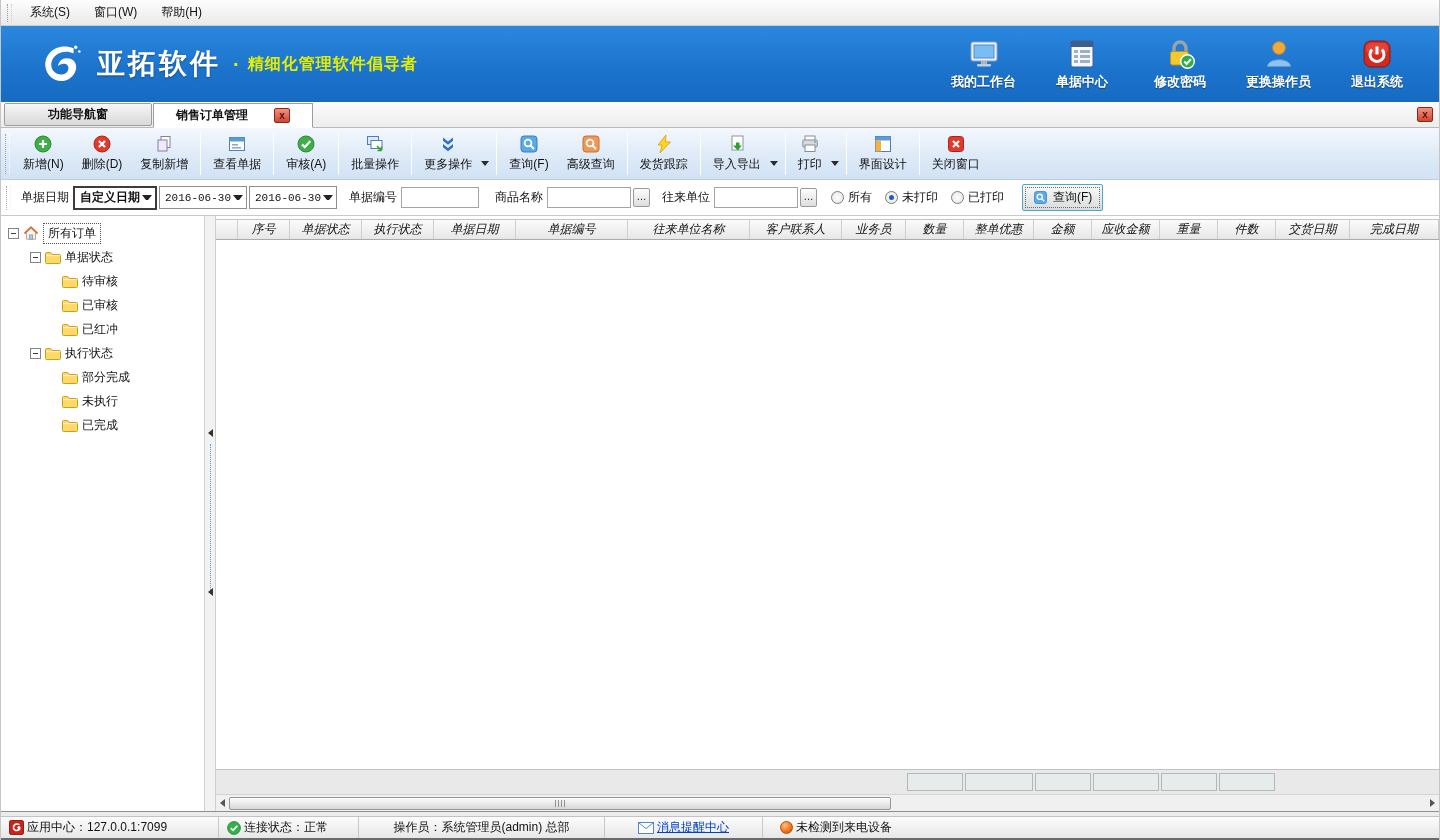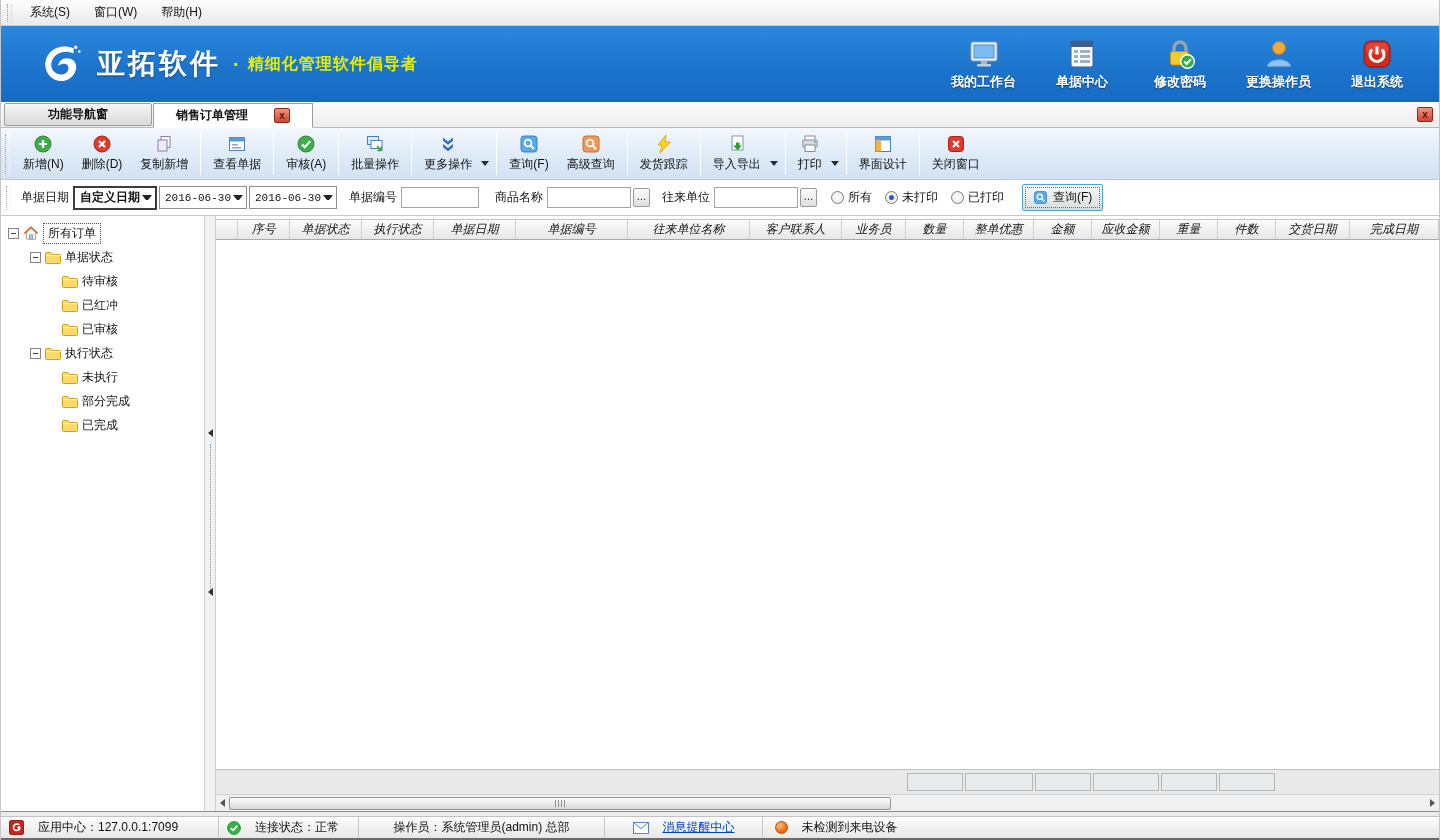--- a/index.html
+++ b/index.html
@@ -89,21 +89,21 @@
   .tri-l { width:0;height:0;border-top:4px solid transparent;border-bottom:4px solid transparent;border-right:5px solid #555; }
   .tri-r { width:0;height:0;border-top:4px solid transparent;border-bottom:4px solid transparent;border-left:5px solid #555; }
   .sb-thumb { width:662px; height:13px; background:linear-gradient(#fefefe,#d6d6d6); border:1px solid #979797; border-radius:2px; display:flex; align-items:center; justify-content:center; cursor:pointer; flex:none; }
   .sb-thumb .gripmark { width:11px; height:7px; background:repeating-linear-gradient(90deg,#8f8f8f 0 1px,transparent 1px 3px); }
   .sb-track { flex:1; }
 
   .bottom-frame { height:5px; background:#ececec; border-top:1px solid #8f8f8f; }
 
   
   .statusbar { height:24px; background:linear-gradient(#fcfcfc,#e7e7e7); border-top:1px solid #c2c2c2; border-bottom:2px solid #6b6b6b; display:flex; align-items:center; font-size:12px; }
-  .seg { height:100%; display:flex; align-items:center; gap:14px; padding:0 8px; border-right:1px solid #c8c8c8; white-space:nowrap; overflow:hidden; }
+  .seg { height:100%; display:flex; align-items:center; gap:3px; padding:0 8px; border-right:1px solid #c8c8c8; white-space:nowrap; overflow:hidden; }
   .seg.s1 { width:218px; } .seg.s2 { width:140px; } .seg.s3 { width:232px; justify-content:center; }
   .seg.s4 { width:246px; justify-content:center; } .seg.s5 { flex:1; padding-left:26px; }
   .seg.s6 { width:158px; justify-content:center; } .seg.s7 { width:146px; border-right:none; justify-content:center; }
   .link { color:#0040cc; text-decoration:underline; cursor:pointer; }
   .dot-orange { width:13px; height:13px; border-radius:50%; background:radial-gradient(circle at 35% 30%, #ffc080, #f07018 60%, #d85400); border:1px solid #b84c00; flex:none; }
 </style>
 </head>
 <body>
 
 <div class="window">
@@ -385,50 +385,50 @@
             <path d="M.5 2.5 a1 1 0 0 1 1-1 h4.2 l1.5 2 h7.3 a1 1 0 0 1 1 1 v7 a1 1 0 0 1 -1 1 h-13 a1 1 0 0 1 -1-1 z" fill="#ffd968" stroke="#c9a11d"></path>
             <path d="M1 4.6 h14" stroke="#fff" opacity=".65"></path>
           </svg>
         <span>待审核</span>
       </div>
       <div class="trow indent-l">
         <svg class="ticn" width="16" height="13" viewBox="0 0 16 13">
             <path d="M.5 2.5 a1 1 0 0 1 1-1 h4.2 l1.5 2 h7.3 a1 1 0 0 1 1 1 v7 a1 1 0 0 1 -1 1 h-13 a1 1 0 0 1 -1-1 z" fill="#ffd968" stroke="#c9a11d"></path>
             <path d="M1 4.6 h14" stroke="#fff" opacity=".65"></path>
           </svg>
+        <span>已审核</span>
+      </div>
+      <div class="trow indent-l">
+        <svg class="ticn" width="16" height="13" viewBox="0 0 16 13">
+            <path d="M.5 2.5 a1 1 0 0 1 1-1 h4.2 l1.5 2 h7.3 a1 1 0 0 1 1 1 v7 a1 1 0 0 1 -1 1 h-13 a1 1 0 0 1 -1-1 z" fill="#ffd968" stroke="#c9a11d"></path>
+            <path d="M1 4.6 h14" stroke="#fff" opacity=".65"></path>
+          </svg>
         <span>已红冲</span>
-      </div>
-      <div class="trow indent-l">
-        <svg class="ticn" width="16" height="13" viewBox="0 0 16 13">
-            <path d="M.5 2.5 a1 1 0 0 1 1-1 h4.2 l1.5 2 h7.3 a1 1 0 0 1 1 1 v7 a1 1 0 0 1 -1 1 h-13 a1 1 0 0 1 -1-1 z" fill="#ffd968" stroke="#c9a11d"></path>
-            <path d="M1 4.6 h14" stroke="#fff" opacity=".65"></path>
-          </svg>
-        <span>已审核</span>
       </div>
       <div class="trow indent-g">
         <span class="exp"></span>
         <svg class="ticn" width="16" height="13" viewBox="0 0 16 13">
             <path d="M.5 2.5 a1 1 0 0 1 1-1 h4.2 l1.5 2 h7.3 a1 1 0 0 1 1 1 v7 a1 1 0 0 1 -1 1 h-13 a1 1 0 0 1 -1-1 z" fill="#ffd968" stroke="#c9a11d"></path>
             <path d="M1 4.6 h14" stroke="#fff" opacity=".65"></path>
           </svg>
         <span>执行状态</span>
       </div>
       <div class="trow indent-l">
         <svg class="ticn" width="16" height="13" viewBox="0 0 16 13">
             <path d="M.5 2.5 a1 1 0 0 1 1-1 h4.2 l1.5 2 h7.3 a1 1 0 0 1 1 1 v7 a1 1 0 0 1 -1 1 h-13 a1 1 0 0 1 -1-1 z" fill="#ffd968" stroke="#c9a11d"></path>
             <path d="M1 4.6 h14" stroke="#fff" opacity=".65"></path>
           </svg>
+        <span>部分完成</span>
+      </div>
+      <div class="trow indent-l">
+        <svg class="ticn" width="16" height="13" viewBox="0 0 16 13">
+            <path d="M.5 2.5 a1 1 0 0 1 1-1 h4.2 l1.5 2 h7.3 a1 1 0 0 1 1 1 v7 a1 1 0 0 1 -1 1 h-13 a1 1 0 0 1 -1-1 z" fill="#ffd968" stroke="#c9a11d"></path>
+            <path d="M1 4.6 h14" stroke="#fff" opacity=".65"></path>
+          </svg>
         <span>未执行</span>
-      </div>
-      <div class="trow indent-l">
-        <svg class="ticn" width="16" height="13" viewBox="0 0 16 13">
-            <path d="M.5 2.5 a1 1 0 0 1 1-1 h4.2 l1.5 2 h7.3 a1 1 0 0 1 1 1 v7 a1 1 0 0 1 -1 1 h-13 a1 1 0 0 1 -1-1 z" fill="#ffd968" stroke="#c9a11d"></path>
-            <path d="M1 4.6 h14" stroke="#fff" opacity=".65"></path>
-          </svg>
-        <span>部分完成</span>
       </div>
       <div class="trow indent-l">
         <svg class="ticn" width="16" height="13" viewBox="0 0 16 13">
             <path d="M.5 2.5 a1 1 0 0 1 1-1 h4.2 l1.5 2 h7.3 a1 1 0 0 1 1 1 v7 a1 1 0 0 1 -1 1 h-13 a1 1 0 0 1 -1-1 z" fill="#ffd968" stroke="#c9a11d"></path>
             <path d="M1 4.6 h14" stroke="#fff" opacity=".65"></path>
           </svg>
         <span>已完成</span>
       </div>
     </div>
 

